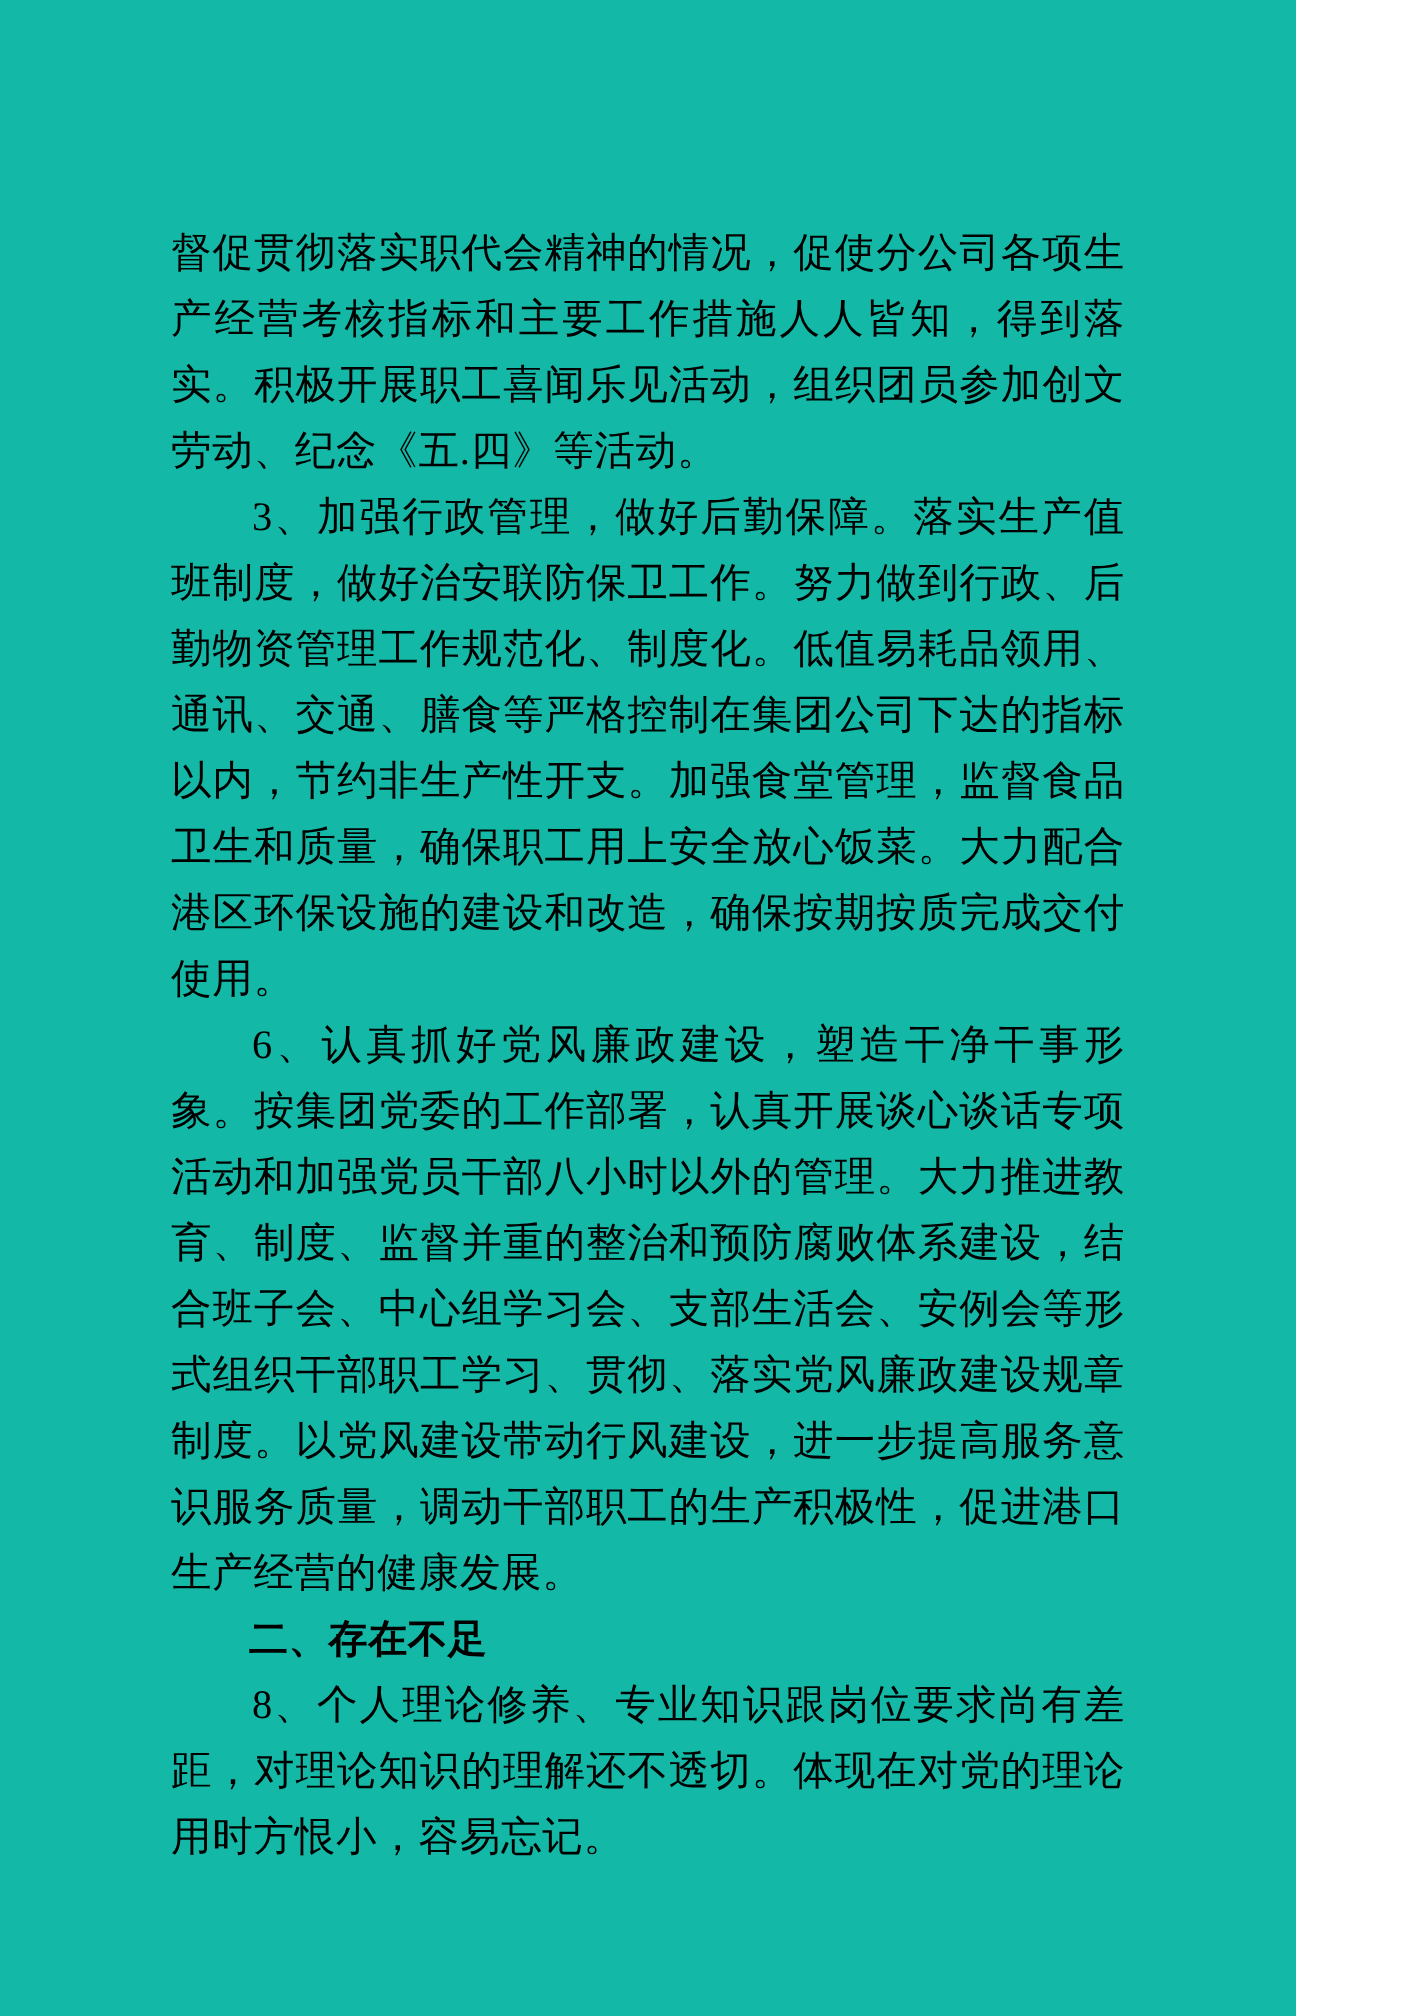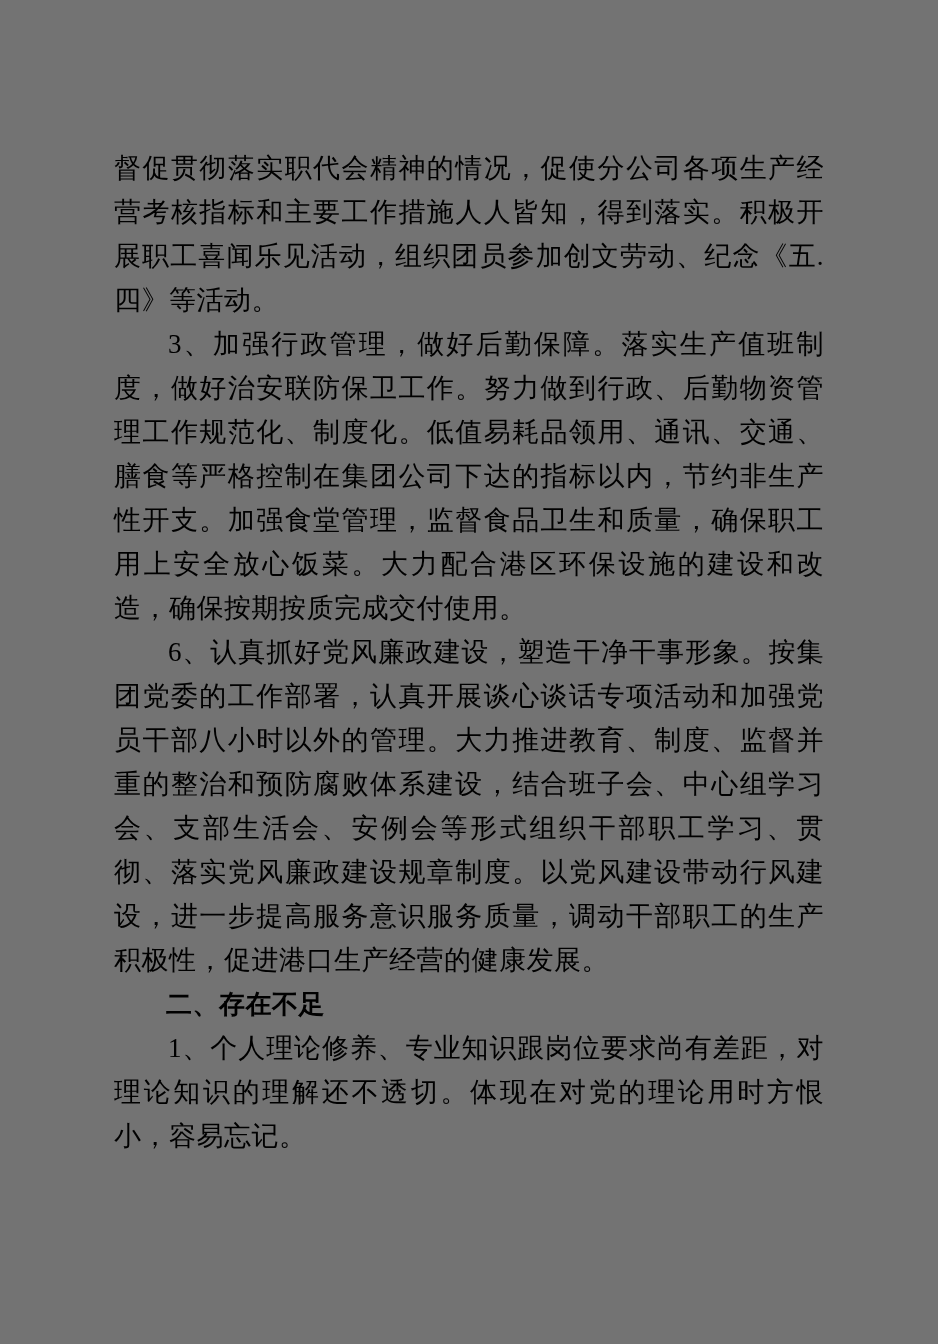--- a/index.html
+++ b/index.html
@@ -9,23 +9,23 @@
   }
   body {
     width: 950px;
     height: 1344px;
     font-family: "Liberation Serif", "DejaVu Serif", serif;
     color: #000000;
     overflow: hidden;
   }
   .page {
     box-sizing: border-box;
-    width: 938px;
+    width: 864px;
     height: 1344px;
-    background: #737373;
+    background: #14b8a6;
     padding: 146px 114px 40px 114px;
   }
   .para {
     margin: 0;
     font-size: 27px;
     line-height: 44px;
     text-align: justify;
     text-indent: 2em;
     letter-spacing: 0.5px;
     word-break: break-all;
@@ -48,15 +48,15 @@
 
 <div class="page">
   <p class="para no-indent">督促贯彻落实职代会精神的情况，促使分公司各项生产经营考核指标和主要工作措施人人皆知，得到落实。积极开展职工喜闻乐见活动，组织团员参加创文劳动、纪念《五.四》等活动。</p>
 
   <p class="para">3、加强行政管理，做好后勤保障。落实生产值班制度，做好治安联防保卫工作。努力做到行政、后勤物资管理工作规范化、制度化。低值易耗品领用、通讯、交通、膳食等严格控制在集团公司下达的指标以内，节约非生产性开支。加强食堂管理，监督食品卫生和质量，确保职工用上安全放心饭菜。大力配合港区环保设施的建设和改造，确保按期按质完成交付使用。</p>
 
   <p class="para">6、认真抓好党风廉政建设，塑造干净干事形象。按集团党委的工作部署，认真开展谈心谈话专项活动和加强党员干部八小时以外的管理。大力推进教育、制度、监督并重的整治和预防腐败体系建设，结合班子会、中心组学习会、支部生活会、安例会等形式组织干部职工学习、贯彻、落实党风廉政建设规章制度。以党风建设带动行风建设，进一步提高服务意识服务质量，调动干部职工的生产积极性，促进港口生产经营的健康发展。</p>
 
   <h2 class="section-heading">二、存在不足</h2>
 
-  <p class="para">1、个人理论修养、专业知识跟岗位要求尚有差距，对理论知识的理解还不透切。体现在对党的理论用时方恨小，容易忘记。</p>
+  <p class="para">8、个人理论修养、专业知识跟岗位要求尚有差距，对理论知识的理解还不透切。体现在对党的理论用时方恨小，容易忘记。</p>
 
 </div>
 
 </body></html>

